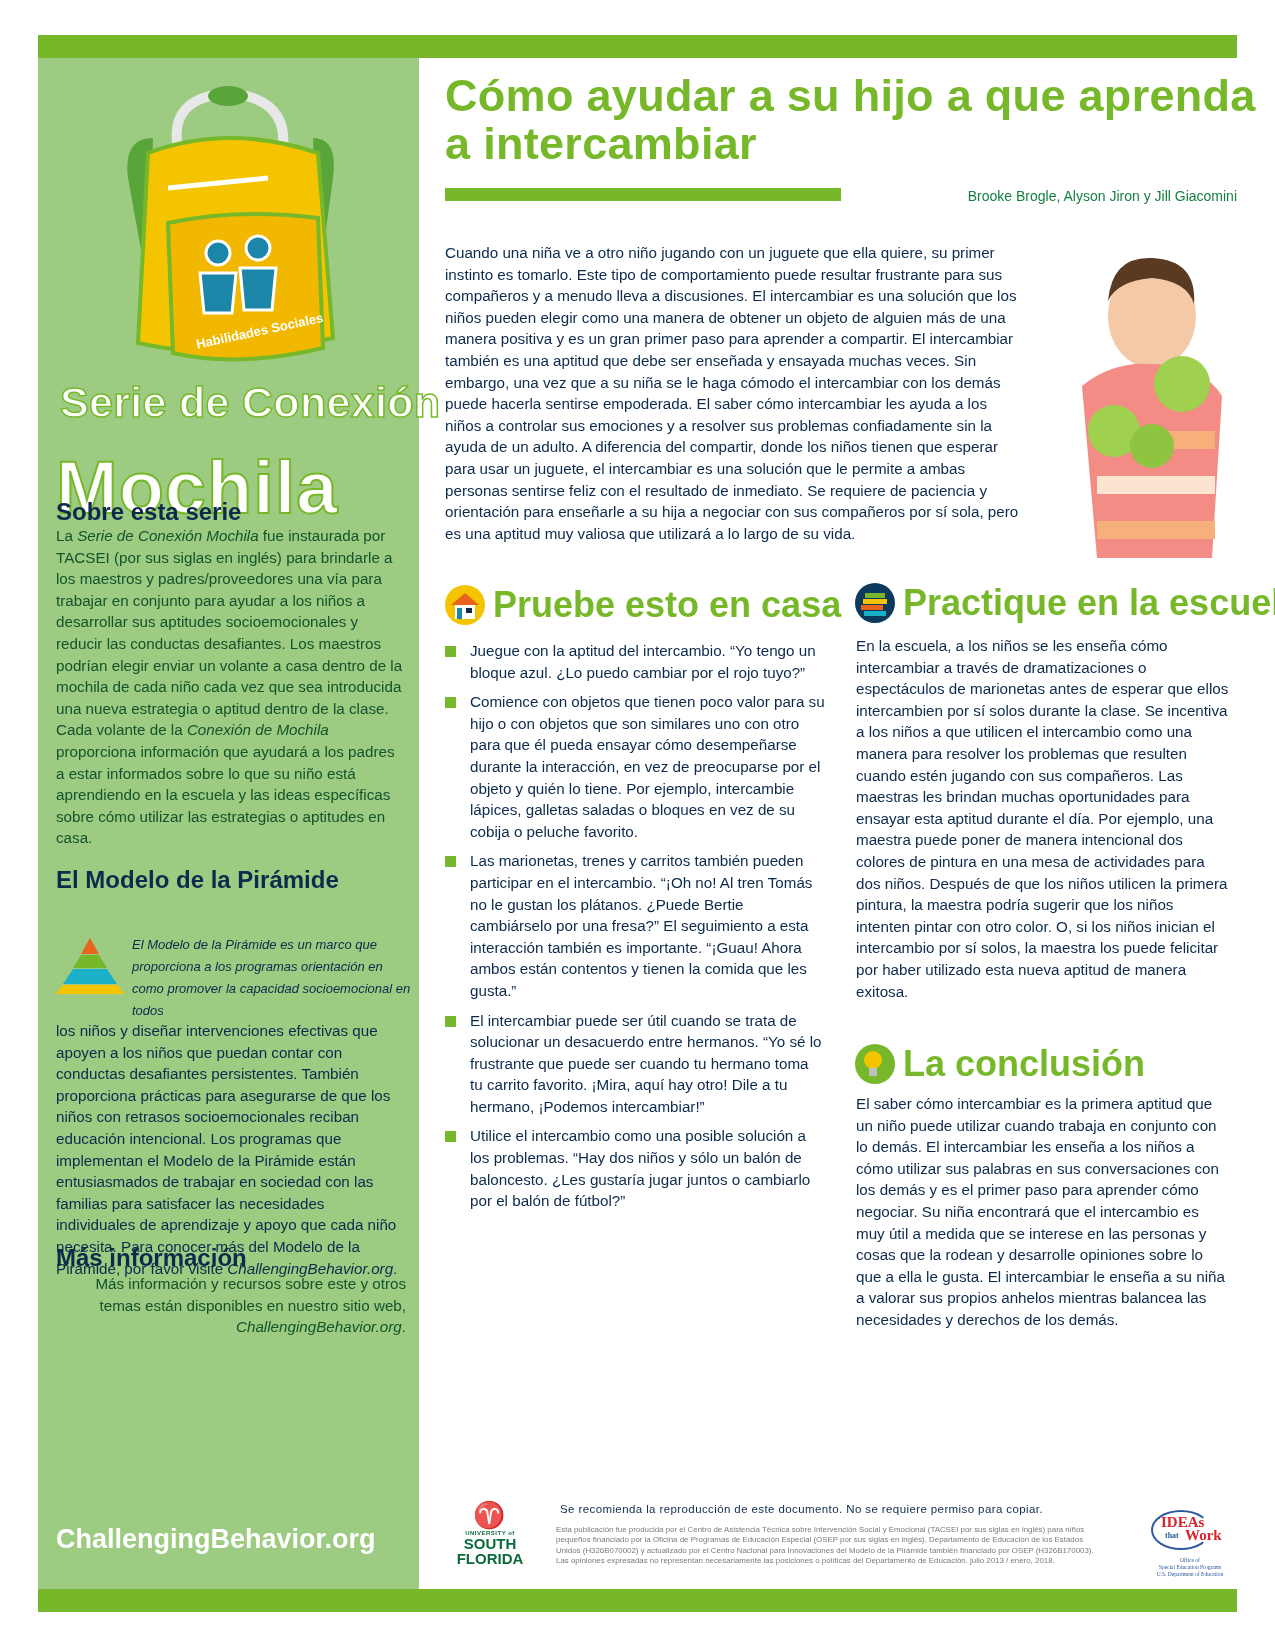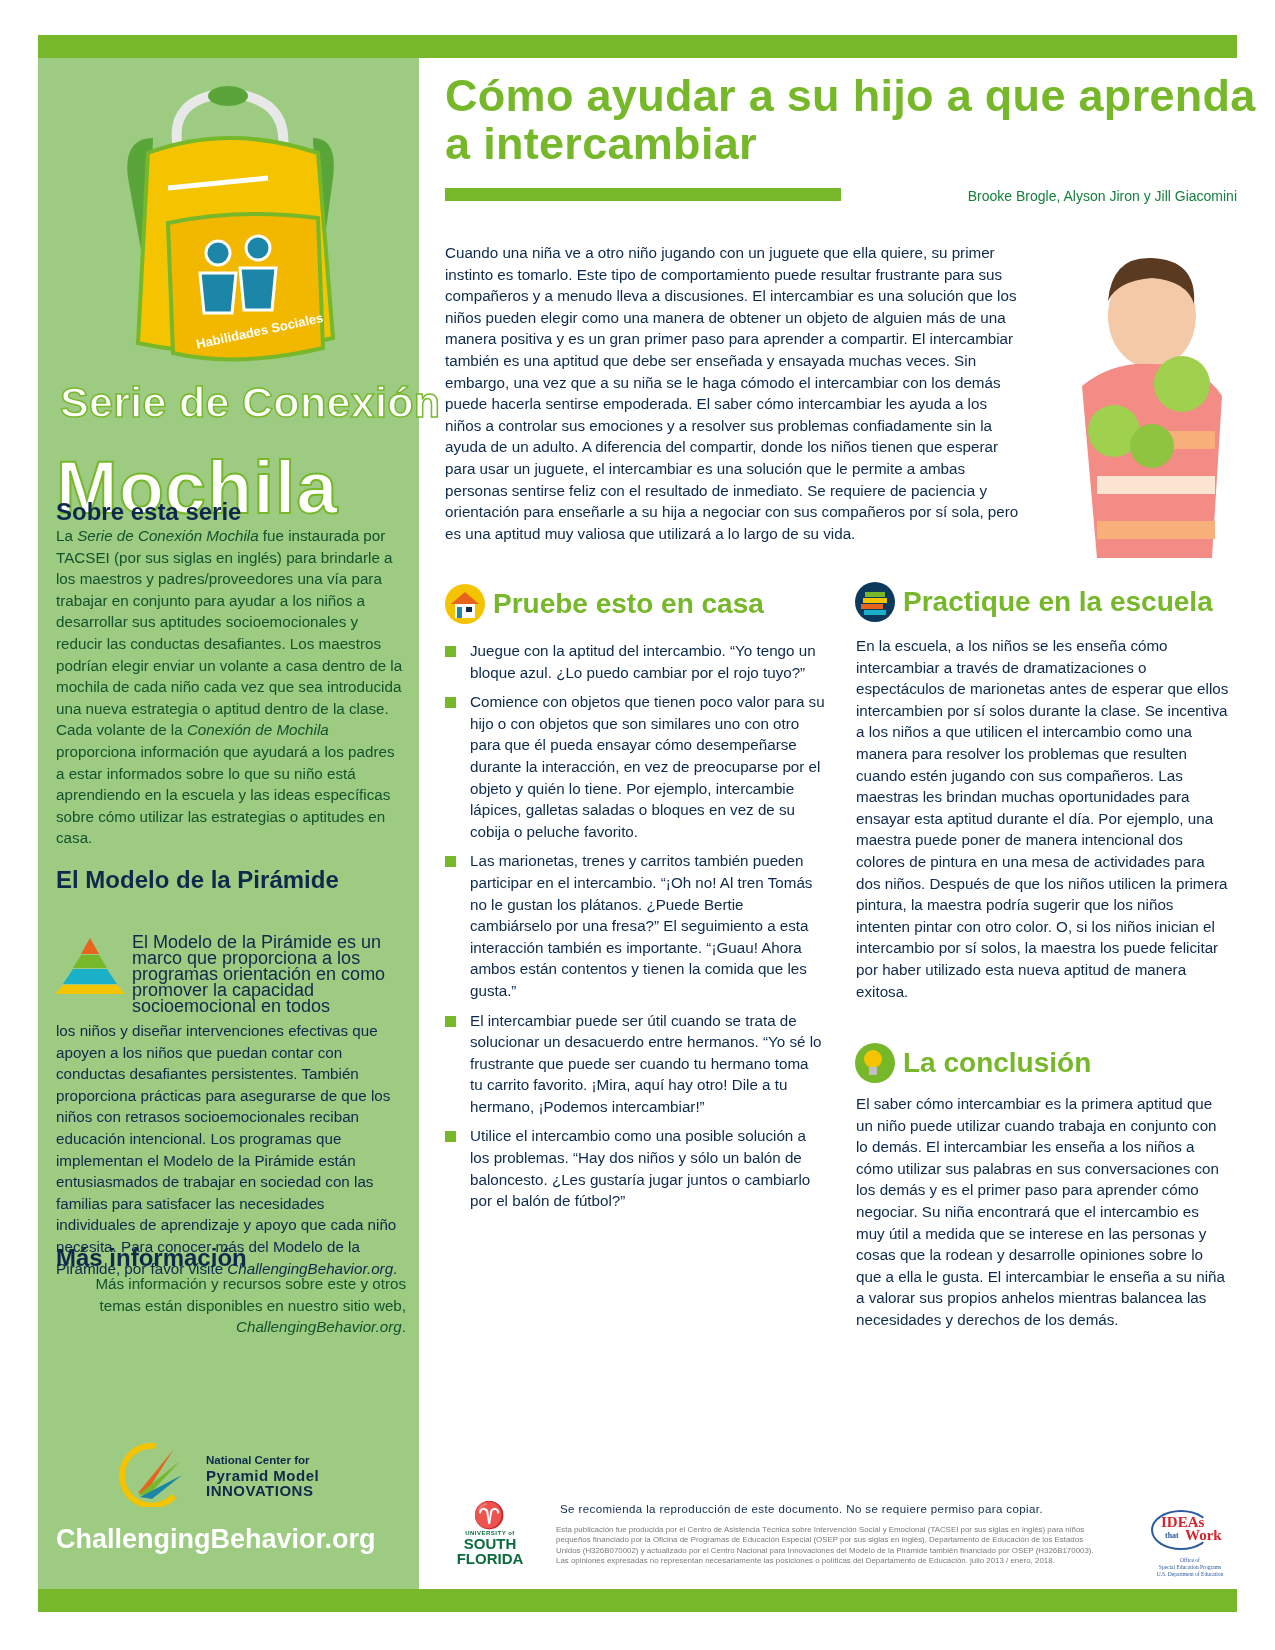--- a/index.html
+++ b/index.html
@@ -17,41 +17,41 @@
   .series-line1 { position: absolute; left: 22px; top: 320px; font-size: 43px; font-weight: bold; color: #ffffff;
     -webkit-text-stroke: 1.5px #76b82a; letter-spacing: 0.3px; white-space: nowrap; }
   .series-line2 { position: absolute; left: 18px; top: 355px; font-size: 74px; font-weight: bold; color: #ffffff;
     -webkit-text-stroke: 2px #76b82a; letter-spacing: 1px; white-space: nowrap; margin-top: 32px; }
 
   .side-h { position: absolute; left: 18px; font-size: 24px; font-weight: bold; color: #0d2a4d; white-space: nowrap; }
   .side-p { position: absolute; left: 18px; width: 350px; font-size: 15.2px; line-height: 21.6px; color: #14532d; }
   .side-p i { font-style: italic; }
 
   .pyramid { position: absolute; left: 13px; top: 878px; width: 78px; height: 62px; }
-  .pyr-text-top { position: absolute; left: 94px; top: 876px; width: 280px; font-size: 18px; line-height: 16px; }
+  .pyr-text-top { position: absolute; left: 94px; top: 876px; width: 280px; font-size: 13px; line-height: 22px; font-style: italic; }
   .pyr-text-rest { position: absolute; left: 18px; top: 962px; width: 352px; font-size: 15.2px; line-height: 21.6px; }
 
   .npm-logo { position: absolute; left: 78px; top: 1383px; width: 300px; height: 70px; }
   .npm-swirl { position: absolute; left: 0; top: 0; width: 66px; height: 66px; }
   .npm-text { position: absolute; left: 90px; top: 12px; font-weight: bold; color: #0d2a4d; line-height: 15px; }
   .npm-t1 { font-size: 11.5px; }
   .npm-t2, .npm-t3 { font-size: 15px; font-weight: 900; letter-spacing: 0.5px; }
   .cb-url { position: absolute; left: 18px; top: 1466px; font-size: 27px; font-weight: bold; color: #ffffff; white-space: nowrap; }
 
   
   .title { position: absolute; left: 445px; top: 72px; font-size: 45px; line-height: 48px; font-weight: bold; color: #76b82a; letter-spacing: 0.3px; }
   .title-underline { position: absolute; left: 445px; top: 188px; width: 396px; height: 13px; background: #76b82a; }
   .authors { position: absolute; right: 38px; top: 188px; font-size: 14px; color: #15803d; white-space: nowrap; }
 
   .intro { position: absolute; left: 445px; top: 242px; width: 578px; font-size: 15.2px; line-height: 21.6px; color: #0d2a4d; }
   .child-photo { position: absolute; left: 1052px; top: 246px; width: 180px; height: 312px; }
 
   .sec-head { position: absolute; display: flex; align-items: center; gap: 8px; white-space: nowrap; }
   .sec-icon { width: 40px; height: 40px; border-radius: 50%; position: relative; flex-shrink: 0; }
-  .sec-title { font-size: 28px; font-weight: bold; color: #76b82a; }
+  .sec-title { font-size: 36px; font-weight: bold; color: #76b82a; }
 
   .bullets { position: absolute; left: 445px; top: 640px; width: 380px; list-style: none; }
   .bullets li { position: relative; padding-left: 25px; font-size: 15.2px; line-height: 21.6px; margin-bottom: 8px; color: #0d2a4d; }
   .bullets li .sq { position: absolute; left: 0; top: 6px; width: 11px; height: 11px; background: #76b82a; }
 
   .col-text { position: absolute; left: 856px; width: 375px; font-size: 15.2px; line-height: 21.6px; color: #0d2a4d; }
 
   .usf-logo { position: absolute; left: 455px; top: 1500px; width: 70px; height: 80px; text-align: center; }
   .usf-bull { font-size: 26px; color: #0a6b3d; line-height: 30px; }
   .usf-t1 { font-size: 6px; font-weight: bold; color: #0a6b3d; letter-spacing: 0.5px; }
@@ -108,33 +108,20 @@
   <p class="pyr-text-top">El Modelo de la Pirámide es un marco que proporciona a los programas orientación en como promover la capacidad socioemocional en todos</p>
   <p class="pyr-text-rest">
     <span>los niños y diseñar intervenciones efectivas que apoyen a los niños que puedan contar con conductas desafiantes persistentes. También proporciona prácticas para asegurarse de que los niños con retrasos socioemocionales reciban educación intencional. Los programas que implementan el Modelo de la Pirámide están entusiasmados de trabajar en sociedad con las familias para satisfacer las necesidades individuales de aprendizaje y apoyo que cada niño necesita. Para conocer más del Modelo de la Pirámide, por favor visite </span><i>ChallengingBehavior.org</i><span>.</span>
   </p>
 
   <h2 class="side-h" style="top:1186px;">Más información</h2>
   <p class="side-p" style="top:1215px;text-align:right;">
     <span>Más información y recursos sobre este y otros temas están disponibles en nuestro sitio web, </span><i>ChallengingBehavior.org</i><span>.</span>
   </p>
 
-  <div class="npm-logo">
-    <svg class="npm-swirl" viewBox="0 0 66 66">
-      <path d="M40 5 A30 30 0 1 0 58 55" fill="none" stroke="#f5c400" stroke-width="6"></path>
-      <path d="M58 8 L22 52 L30 52 Z" fill="#e8631c"></path>
-      <path d="M64 20 L22 54 L32 55 Z" fill="#76b82a"></path>
-      <path d="M66 34 L24 56 L36 58 Z" fill="#1b86a8"></path>
-    </svg>
-    <div class="npm-text">
-      <div class="npm-t1">National Center for</div>
-      <div class="npm-t2">Pyramid Model</div>
-      <div class="npm-t3">INNOVATIONS</div>
-    </div>
-  </div>
   <div class="cb-url">ChallengingBehavior.org</div>
 </aside>
 
 <h1 class="title">Cómo ayudar a su hijo a que aprenda a intercambiar</h1>
 <div class="title-underline"></div>
 <div class="authors">Brooke Brogle, Alyson Jiron y Jill Giacomini</div>
 
 <p class="intro">Cuando una niña ve a otro niño jugando con un juguete que ella quiere, su primer instinto es tomarlo. Este tipo de comportamiento puede resultar frustrante para sus compañeros y a menudo lleva a discusiones. El intercambiar es una solución que los niños pueden elegir como una manera de obtener un objeto de alguien más de una manera positiva y es un gran primer paso para aprender a compartir. El intercambiar también es una aptitud que debe ser enseñada y ensayada muchas veces. Sin embargo, una vez que a su niña se le haga cómodo el intercambiar con los demás puede hacerla sentirse empoderada. El saber cómo intercambiar les ayuda a los niños a controlar sus emociones y a resolver sus problemas confiadamente sin la ayuda de un adulto. A diferencia del compartir, donde los niños tienen que esperar para usar un juguete, el intercambiar es una solución que le permite a ambas personas sentirse feliz con el resultado de inmediato. Se requiere de paciencia y orientación para enseñarle a su hija a negociar con sus compañeros por sí sola, pero es una aptitud muy valiosa que utilizará a lo largo de su vida.</p>
 
 <svg class="child-photo" viewBox="0 0 180 312">

